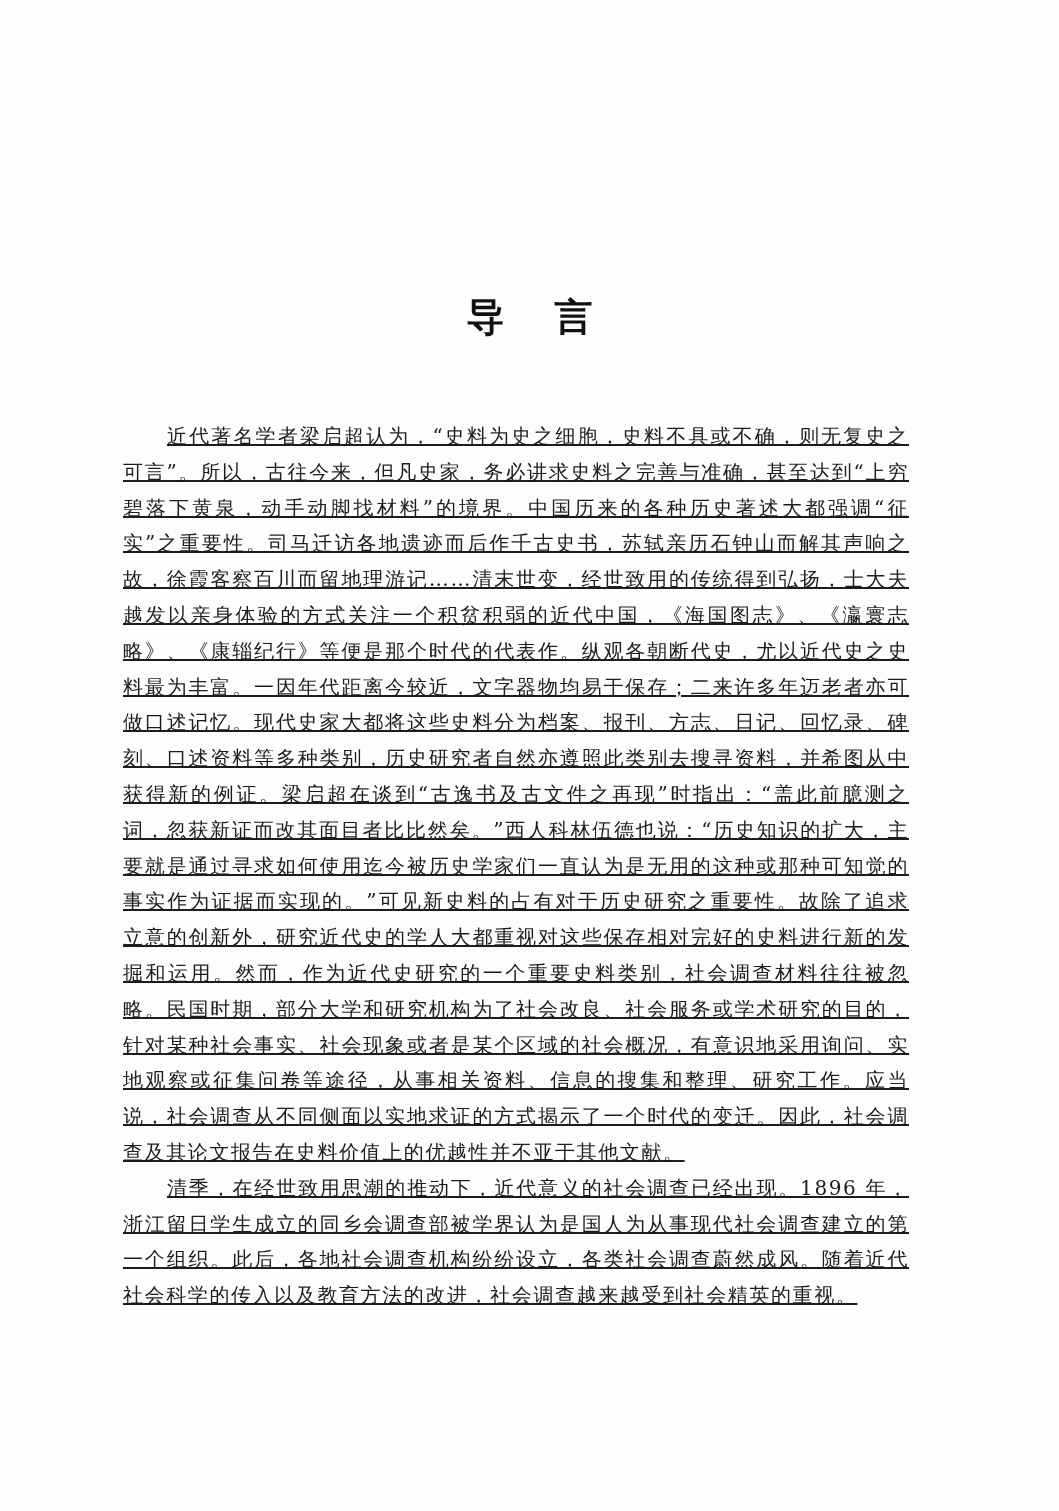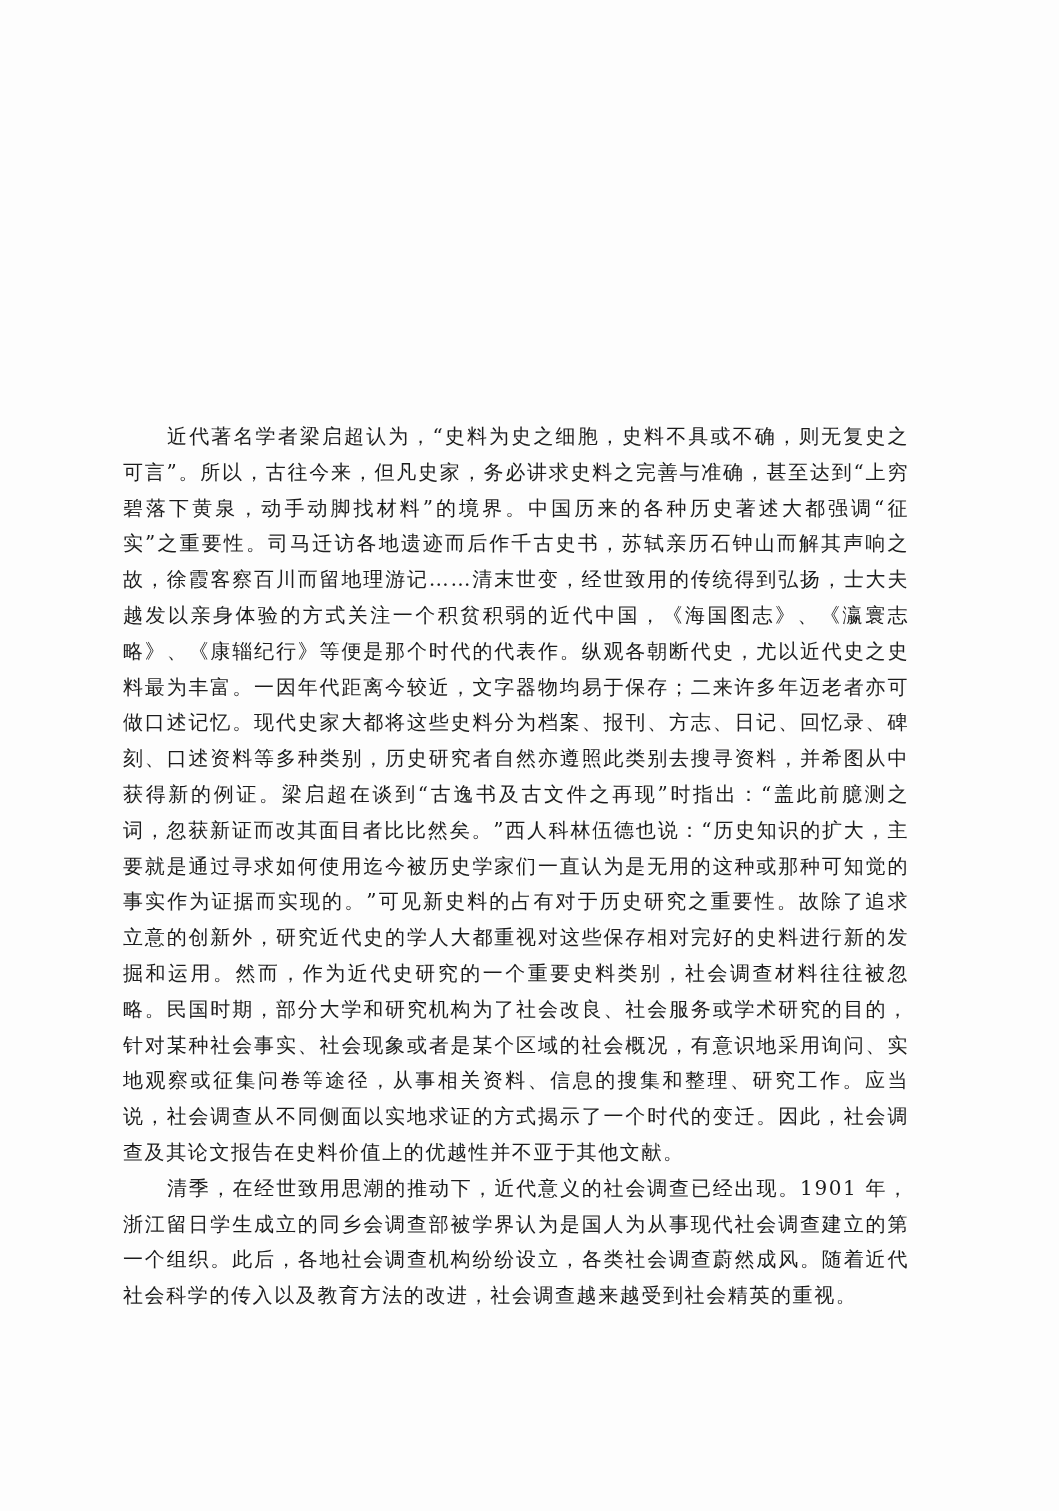--- a/index.html
+++ b/index.html
@@ -44,32 +44,34 @@
     .body-text {
       position: absolute;
       left: 123px;
       top: 419px;
       width: 786px;
       font-family: "DejaVu Serif", serif;
       font-size: 20px;
       line-height: 35.8px;
       letter-spacing: 1.6px;
       color: #1c1c1c;
+      text-decoration: underline;
     }
     .para {
       margin: 0;
       text-indent: 2.2em;
       text-align: justify;
       text-justify: inter-character;
     }
   </style>
 </head>
 <body>
 
 <div class="page">
 
+  <h1 class="title"><span class="t-char">导</span><span class="t-gap"></span><span class="t-char">言</span></h1>
 
   <div class="body-text">
     <p class="para">近代著名学者梁启超认为，“史料为史之细胞，史料不具或不确，则无复史之可言”。所以，古往今来，但凡史家，务必讲求史料之完善与准确，甚至达到“上穷碧落下黄泉，动手动脚找材料”的境界。中国历来的各种历史著述大都强调“征实”之重要性。司马迁访各地遗迹而后作千古史书，苏轼亲历石钟山而解其声响之故，徐霞客察百川而留地理游记……清末世变，经世致用的传统得到弘扬，士大夫越发以亲身体验的方式关注一个积贫积弱的近代中国，《海国图志》、《瀛寰志略》、《康辎纪行》等便是那个时代的代表作。纵观各朝断代史，尤以近代史之史料最为丰富。一因年代距离今较近，文字器物均易于保存；二来许多年迈老者亦可做口述记忆。现代史家大都将这些史料分为档案、报刊、方志、日记、回忆录、碑刻、口述资料等多种类别，历史研究者自然亦遵照此类别去搜寻资料，并希图从中获得新的例证。梁启超在谈到“古逸书及古文件之再现”时指出：“盖此前臆测之词，忽获新证而改其面目者比比然矣。”西人科林伍德也说：“历史知识的扩大，主要就是通过寻求如何使用迄今被历史学家们一直认为是无用的这种或那种可知觉的事实作为证据而实现的。”可见新史料的占有对于历史研究之重要性。故除了追求立意的创新外，研究近代史的学人大都重视对这些保存相对完好的史料进行新的发掘和运用。然而，作为近代史研究的一个重要史料类别，社会调查材料往往被忽略。民国时期，部分大学和研究机构为了社会改良、社会服务或学术研究的目的，针对某种社会事实、社会现象或者是某个区域的社会概况，有意识地采用询问、实地观察或征集问卷等途径，从事相关资料、信息的搜集和整理、研究工作。应当说，社会调查从不同侧面以实地求证的方式揭示了一个时代的变迁。因此，社会调查及其论文报告在史料价值上的优越性并不亚于其他文献。</p>
-    <p class="para">清季，在经世致用思潮的推动下，近代意义的社会调查已经出现。1901 年，浙江留日学生成立的同乡会调查部被学界认为是国人为从事现代社会调查建立的第一个组织。此后，各地社会调查机构纷纷设立，各类社会调查蔚然成风。随着近代社会科学的传入以及教育方法的改进，社会调查越来越受到社会精英的重视。</p>
+    <p class="para">清季，在经世致用思潮的推动下，近代意义的社会调查已经出现。1896 年，浙江留日学生成立的同乡会调查部被学界认为是国人为从事现代社会调查建立的第一个组织。此后，各地社会调查机构纷纷设立，各类社会调查蔚然成风。随着近代社会科学的传入以及教育方法的改进，社会调查越来越受到社会精英的重视。</p>
   </div>
 
 </div>
 
 </body></html>

